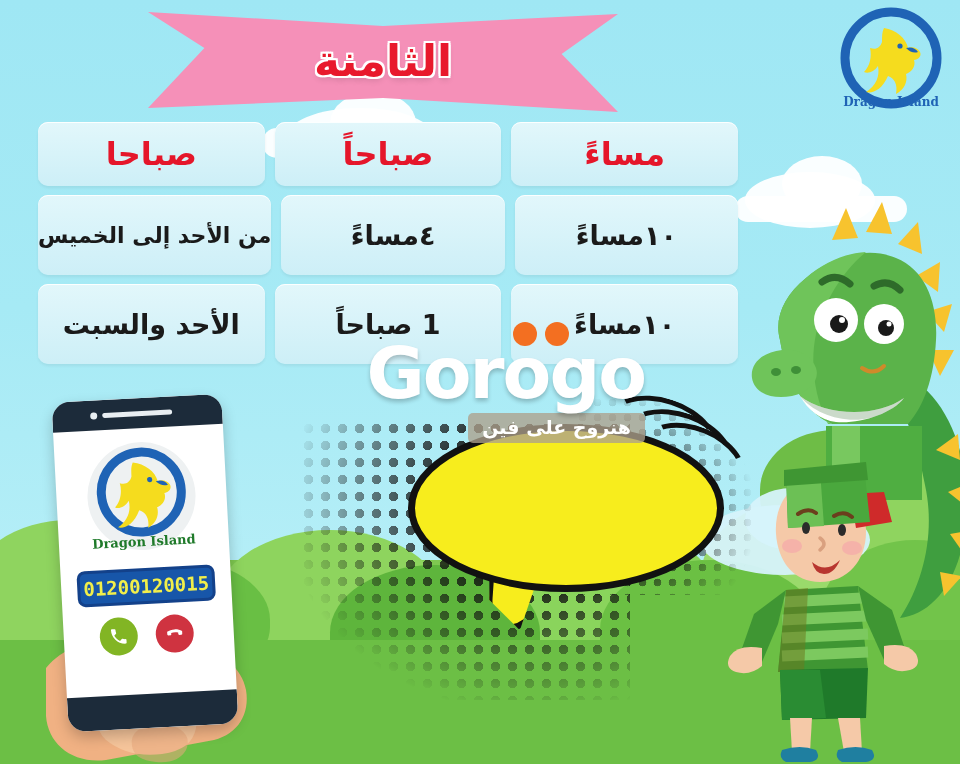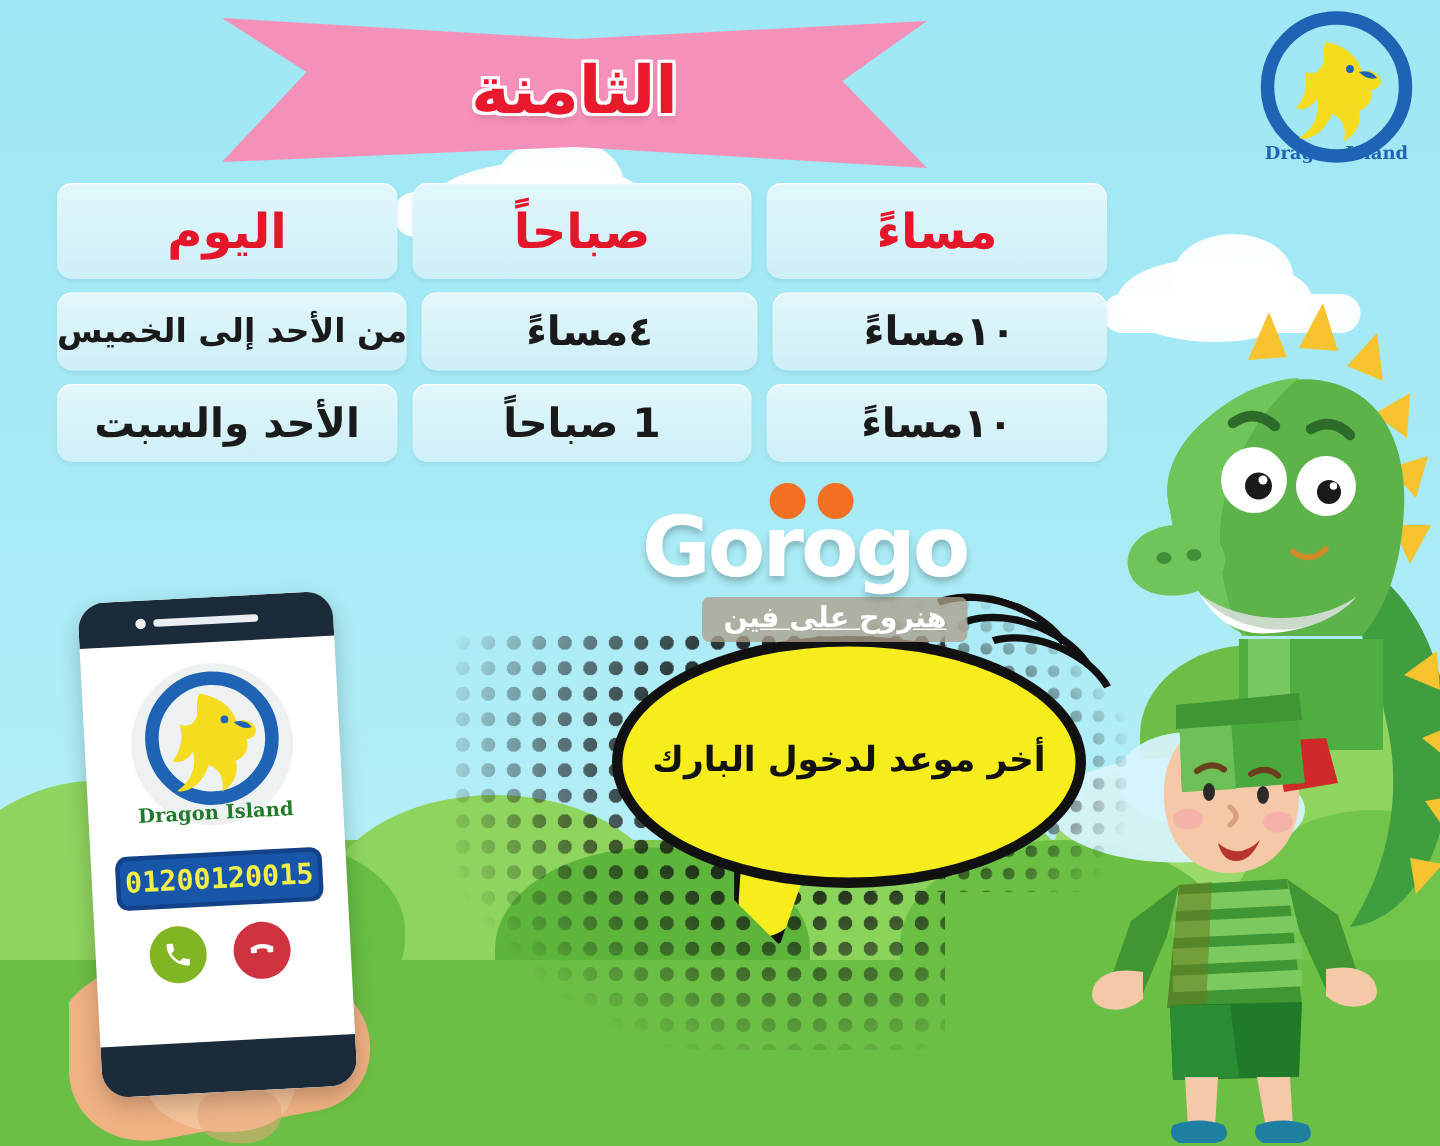--- a/index.html
+++ b/index.html
@@ -80,21 +80,21 @@
       -2px -2px 0 #fff, 2px -2px 0 #fff, -2px 2px 0 #fff, 2px 2px 0 #fff,
       0 -2px 0 #fff, 0 2px 0 #fff, -2px 0 0 #fff, 2px 0 0 #fff,
       0 4px 6px rgba(0,0,0,.12);
     letter-spacing:1px; margin-top:-4px;
   }
 
   
   .sched { position:absolute; left:38px; top:122px; width:700px; }
   .row { display:flex; flex-direction:row; gap:10px; margin-bottom:9px; }
   .cell {
-    flex:1 1 0; height:52px; border-radius:10px;
+    flex:1 1 0; height:80px; border-radius:10px;
     background:linear-gradient(180deg,#e2f7fb 0%, #cdeff7 100%);
     box-shadow:0 2px 3px rgba(0,0,0,.06), inset 0 1px 0 rgba(255,255,255,.9);
     display:flex; align-items:center; justify-content:center;
     position:relative;
   }
   .cell.head { height:64px; }
   .head-text {
     font-size:32px; font-weight:bold; color:#e5162a;
     font-family:"DejaVu Sans", sans-serif;
   }
@@ -104,37 +104,36 @@
   }
   .cell-text.sm { font-size:22px; }
 
   
   .watermark {
     position:absolute; left:305px; top:338px; width:340px; height:110px;
     z-index:40; pointer-events:none;
   }
   .wm-word {
     font-family:"DejaVu Sans", sans-serif;
-    font-size:56px; font-weight:bold; color:#ffffff;
+    font-size:71px; font-weight:bold; color:#ffffff;
     letter-spacing:-2px; line-height:1;
     text-shadow:0 3px 4px rgba(0,0,0,.22);
     position:relative;
   }
   .wm-dot {
     position:absolute; width:24px; height:24px; border-radius:50%;
     background:#f36f21; top:-16px;
   }
   .wm-dot.d1 { left:208px; }
   .wm-dot.d2 { left:240px; }
   .wm-tag {
     display:inline-block; margin-top:4px; padding:3px 14px 5px;
     background:rgba(173,160,140,.78); border-radius:5px;
     color:#ffffff; font-size:19px; font-weight:bold;
     font-family:"DejaVu Sans", sans-serif;
-    text-decoration:underline;
   }
 
   
   .bubble {
     position:absolute; left:408px; top:424px; width:316px; height:168px;
     background:#f7ed1d; border:7px solid #111; border-radius:50%;
     z-index:30; display:flex; align-items:center; justify-content:center;
     flex-direction:column; text-align:center;
   }
   .bubble-tail {
@@ -312,21 +311,21 @@
   <div class="sched">
 
     <div class="row">
       <div class="cell head">
         <span class="head-text">مساءً</span>
       </div>
       <div class="cell head">
         <span class="head-text">صباحاً</span>
       </div>
       <div class="cell head">
-        <span class="head-text">اليوم</span>
+        <span class="head-text">صباحا</span>
       </div>
     </div>
 
     <div class="row">
       <div class="cell">
         <span class="cell-text">١٠مساءً</span>
       </div>
       <div class="cell">
         <span class="cell-text">٤مساءً</span>
       </div>
@@ -348,21 +347,20 @@
     </div>
 
   </div>
 
   <div class="speed sp1"></div>
   <div class="speed sp2"></div>
   <div class="speed sp3"></div>
 
   <div class="bubble-tail"></div>
   <div class="bubble">
-    <div class="bubble-line">أخر موعد لدخول البارك</div>
   </div>
 
   <div class="phonewrap">
     <svg class="hand" viewBox="0 0 250 216">
       <path d="M0 120 C20 96 56 86 92 92 L150 100 C176 104 196 120 200 142 C204 166 192 186 168 192 L60 212 C26 216 2 196 0 168 Z" fill="#f0b183"></path>
       <path d="M60 150 q36 -16 68 -4 q26 10 22 34 q-4 22 -34 26 q-34 4 -56 -14 q-16 -14 0 -42 z" fill="#f5c49a"></path>
       <path d="M92 182 q22 -10 40 -2 q14 8 8 22 q-8 14 -30 12 q-22 -2 -24 -16 q-2 -10 6 -16 z" fill="#e8a87c" opacity=".55"></path>
     </svg>
 
     <div class="phone-body">

